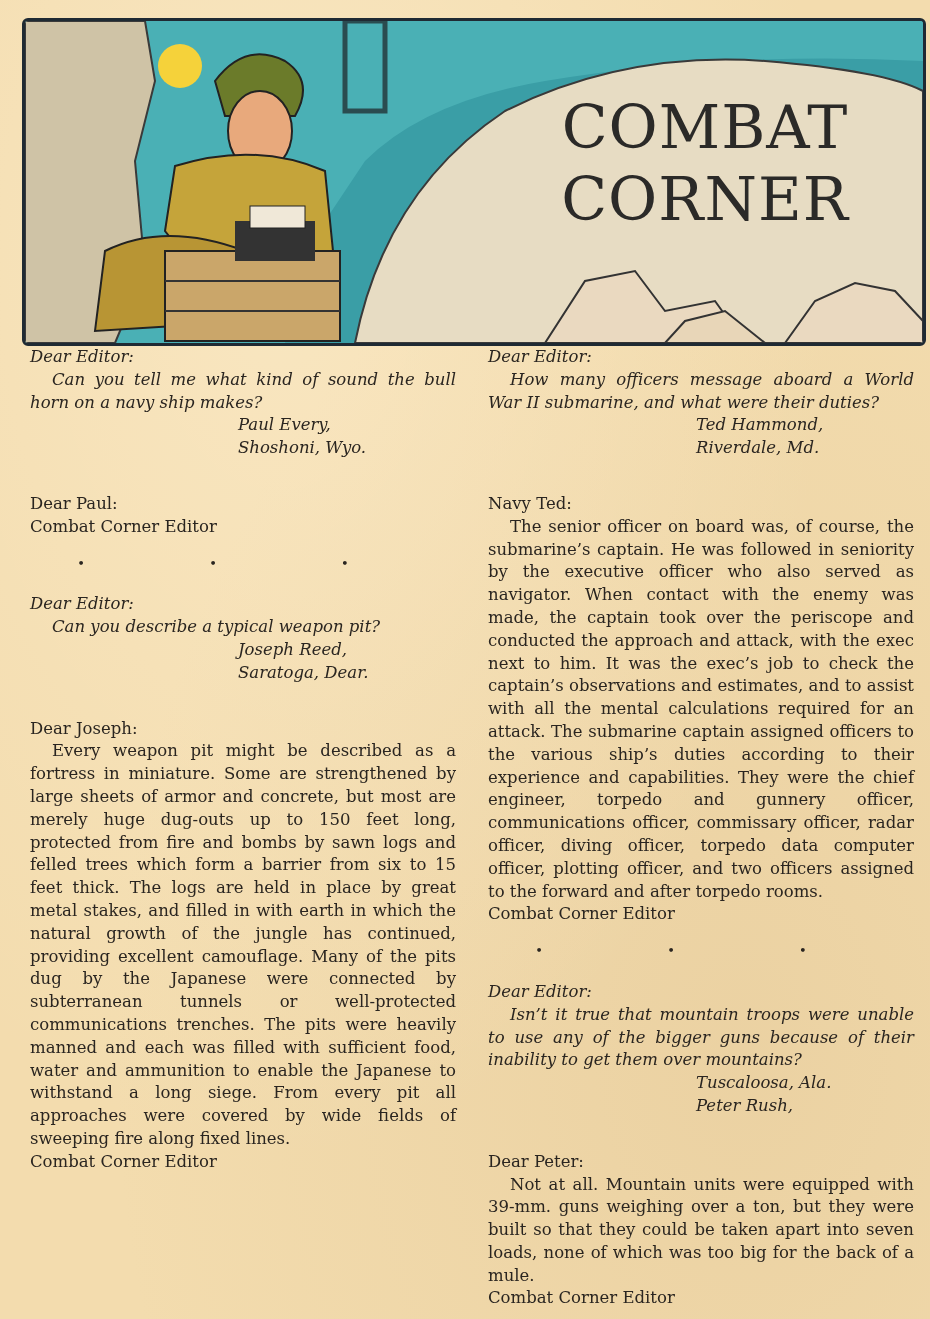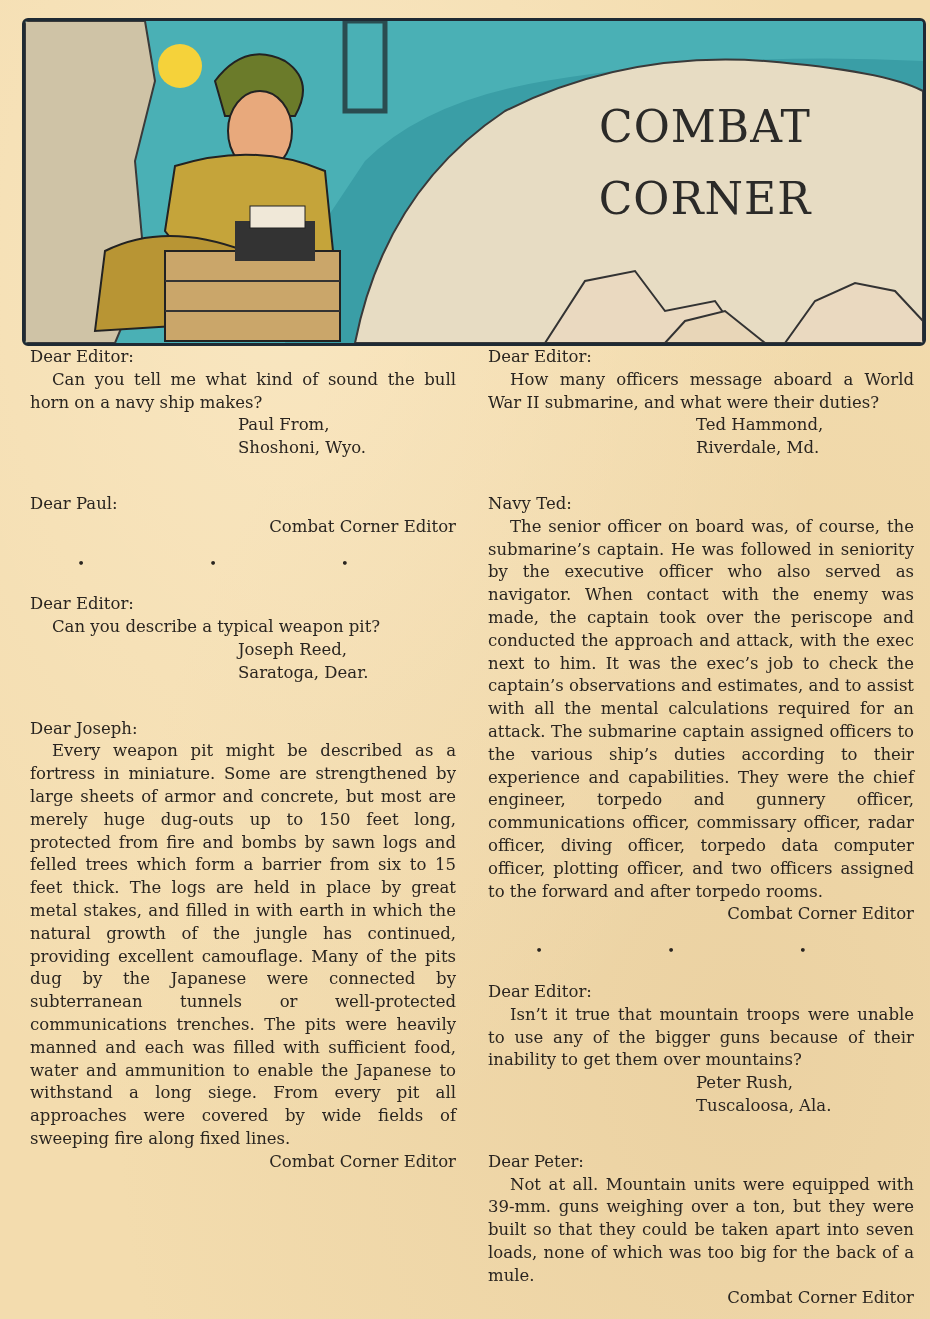--- a/index.html
+++ b/index.html
@@ -14,33 +14,33 @@
   }
   .banner {
     position:absolute; left:22px; top:18px; width:898px; height:322px;
     border:3px solid #1f2a33; border-radius:6px; overflow:hidden;
     background:#3aa0a8;
   }
   .banner svg { position:absolute; left:0; top:0; }
   .banner-title {
     position:absolute; left:470px; top:70px; width:420px;
     text-align:center; color:#2b2a28;
-    font-family: "DejaVu Serif", serif; font-size:44px; line-height:72px;
+    font-family: "DejaVu Serif", serif; font-size:60px; line-height:72px;
     letter-spacing:1px;
   }
   .col { position:absolute; top:346px; width:426px; font-size:16.5px; line-height:22.8px; }
   .col.left { left:30px; }
   .col.right { left:488px; }
-  .letter { }
+  .letter { font-style:italic; }
   .greet { margin:0; }
   .q { text-indent:22px; text-align:justify; margin:0; }
   .sig { margin:0 0 0 208px; }
   .reply-greet { margin-top:33px; }
   .a { text-indent:22px; text-align:justify; margin:0; }
-  .editor { text-align:right; margin:0; }
+  .editor { margin:0; }
   .dots { text-align:center; letter-spacing:60px; margin:14px 0 18px 0; font-size:13px; }
   p { margin:0; }
 </style>
 </head>
 <body>
 
 <div class="banner">
   <svg width="898" height="322" viewBox="0 0 898 322">
     <rect width="898" height="322" fill="#3a9ea6"></rect>
     <path d="M0 0 H898 V40 Q700 30 520 60 Q400 80 340 140 L300 200 L260 322 H0 Z" fill="#4ab0b5"></path>
@@ -64,21 +64,21 @@
   <div class="banner-title">
     <div>COMBAT</div>
     <div>CORNER</div>
   </div>
 </div>
 
 <div class="col left">
   <div>
     <p class="letter greet">Dear Editor:</p>
     <p class="letter q">Can you tell me what kind of sound the bull horn on a navy ship makes?</p>
-    <p class="letter sig">Paul From,</p>
+    <p class="letter sig">Paul Every,</p>
     <p class="letter sig">Shoshoni, Wyo.</p>
     <p class="reply-greet">Dear Paul:</p>
     <p class="editor">Combat Corner Editor</p>
   </div>
   <div class="dots">• • •</div>
   <div>
     <p class="letter greet">Dear Editor:</p>
     <p class="letter q">Can you describe a typical weapon pit?</p>
     <p class="letter sig">Joseph Reed,</p>
     <p class="letter sig">Saratoga, Dear.</p>
@@ -95,19 +95,19 @@
     <p class="letter sig">Ted Hammond,</p>
     <p class="letter sig">Riverdale, Md.</p>
     <p class="reply-greet">Navy Ted:</p>
     <p class="a">The senior officer on board was, of course, the submarine’s captain. He was followed in seniority by the executive officer who also served as navigator. When contact with the enemy was made, the captain took over the periscope and conducted the approach and attack, with the exec next to him. It was the exec’s job to check the captain’s observations and estimates, and to assist with all the mental calculations required for an attack. The submarine captain assigned officers to the various ship’s duties according to their experience and capabilities. They were the chief engineer, torpedo and gunnery officer, communications officer, commissary officer, radar officer, diving officer, torpedo data computer officer, plotting officer, and two officers assigned to the forward and after torpedo rooms.</p>
     <p class="editor">Combat Corner Editor</p>
   </div>
   <div class="dots">• • •</div>
   <div>
     <p class="letter greet">Dear Editor:</p>
     <p class="letter q">Isn’t it true that mountain troops were unable to use any of the bigger guns because of their inability to get them over mountains?</p>
+    <p class="letter sig">Tuscaloosa, Ala.</p>
     <p class="letter sig">Peter Rush,</p>
-    <p class="letter sig">Tuscaloosa, Ala.</p>
     <p class="reply-greet">Dear Peter:</p>
     <p class="a">Not at all. Mountain units were equipped with 39-mm. guns weighing over a ton, but they were built so that they could be taken apart into seven loads, none of which was too big for the back of a mule.</p>
     <p class="editor">Combat Corner Editor</p>
   </div>
 </div>
 
 </body></html>

